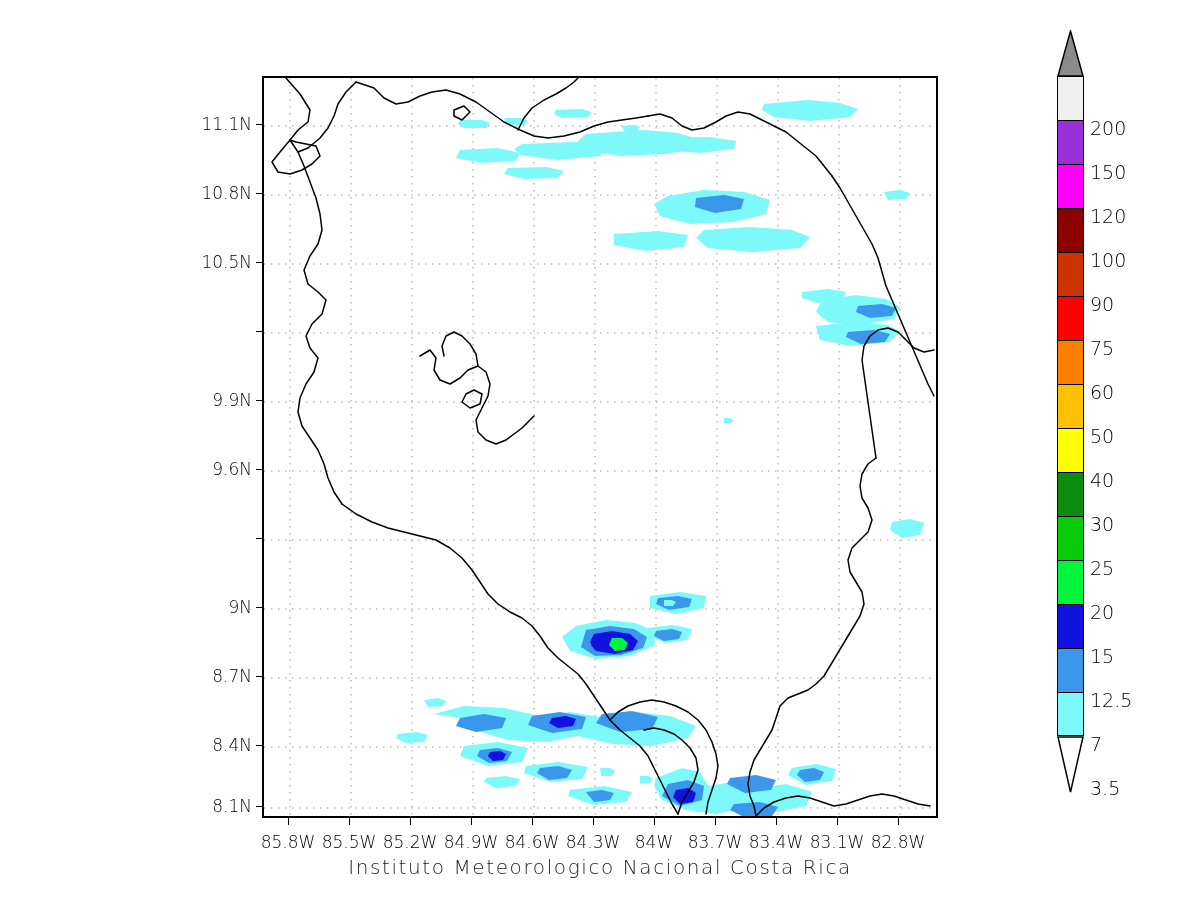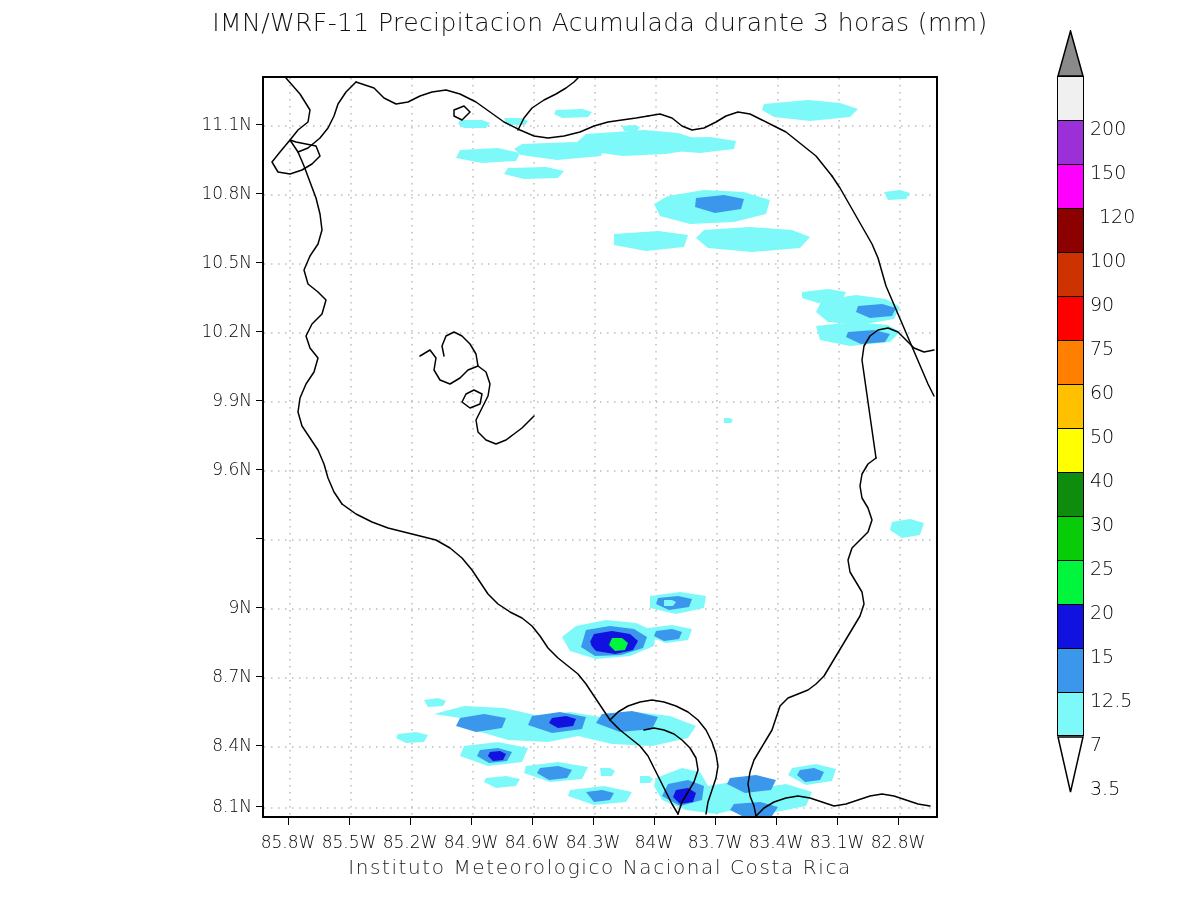--- a/index.html
+++ b/index.html
@@ -41,21 +41,20 @@
   .cb-label{position:absolute;left:1090px;transform:translateY(-50%);
             font-size:19px;white-space:nowrap;
             font-family:"DejaVu Sans",sans-serif;font-weight:300;}
 </style>
 </head>
 <body>
 
 <div id="root">
 
   <div class="title-block">
-    <div class="title-line">IMN/WRF-11 Precipitacion Acumulada durante 3 horas (mm)</div>
   </div>
 
   <div class="plot">
     <div class="plot-inner">
       <svg class="plot-svg" width="672" height="738" viewBox="0 0 672 738">
 
         <g stroke="#9a9a9a" stroke-width="1" stroke-dasharray="1.5 5.5" fill="none">
           <line x1="0" y1="48" x2="672" y2="48"></line>
           <line x1="0" y1="117" x2="672" y2="117"></line>
           <line x1="0" y1="186" x2="672" y2="186"></line>
@@ -221,21 +220,20 @@
                    L630,718 L642,722 L654,726 L666,728"></path>
         </g>
       </svg>
     </div>
   </div>
 
   <div class="ytickwrap">
     <div class="yitem" style="top:124px;">11.1N</div>
     <div class="yitem" style="top:193px;">10.8N</div>
     <div class="yitem" style="top:262px;">10.5N</div>
-    <div class="yitem" style="top:331px;">10.2N</div>
     <div class="yitem" style="top:400px;">9.9N</div>
     <div class="yitem" style="top:469px;">9.6N</div>
     <div class="yitem" style="top:607px;">9N</div>
     <div class="yitem" style="top:676px;">8.7N</div>
     <div class="yitem" style="top:745px;">8.4N</div>
     <div class="yitem" style="top:806px;">8.1N</div>
 
     <div class="ytick" style="left:256px;top:124px;"></div>
     <div class="ytick" style="left:256px;top:193px;"></div>
     <div class="ytick" style="left:256px;top:262px;"></div>
@@ -295,21 +293,21 @@
     <div class="cb-seg last" style="top:616px; height:44px; background:#7DF9F9;"></div>
 
     <svg width="27" height="58" style="position:absolute;left:0;top:660px;">
       <polygon points="1,1 26,1 13.5,56" fill="#FFFFFF" stroke="#000" stroke-width="1.5"></polygon>
     </svg>
   </div>
 
   <div>
     <div class="cb-label" style="top:128px;">200</div>
     <div class="cb-label" style="top:172px;">150</div>
-    <div class="cb-label" style="top:216px;margin-left:9px;">120</div>
+    <div class="cb-label" style="top:216px;">120</div>
     <div class="cb-label" style="top:260px;">100</div>
     <div class="cb-label" style="top:304px;">90</div>
     <div class="cb-label" style="top:348px;">75</div>
     <div class="cb-label" style="top:392px;">60</div>
     <div class="cb-label" style="top:436px;">50</div>
     <div class="cb-label" style="top:480px;">40</div>
     <div class="cb-label" style="top:524px;">30</div>
     <div class="cb-label" style="top:568px;">25</div>
     <div class="cb-label" style="top:612px;">20</div>
     <div class="cb-label" style="top:656px;">15</div>

